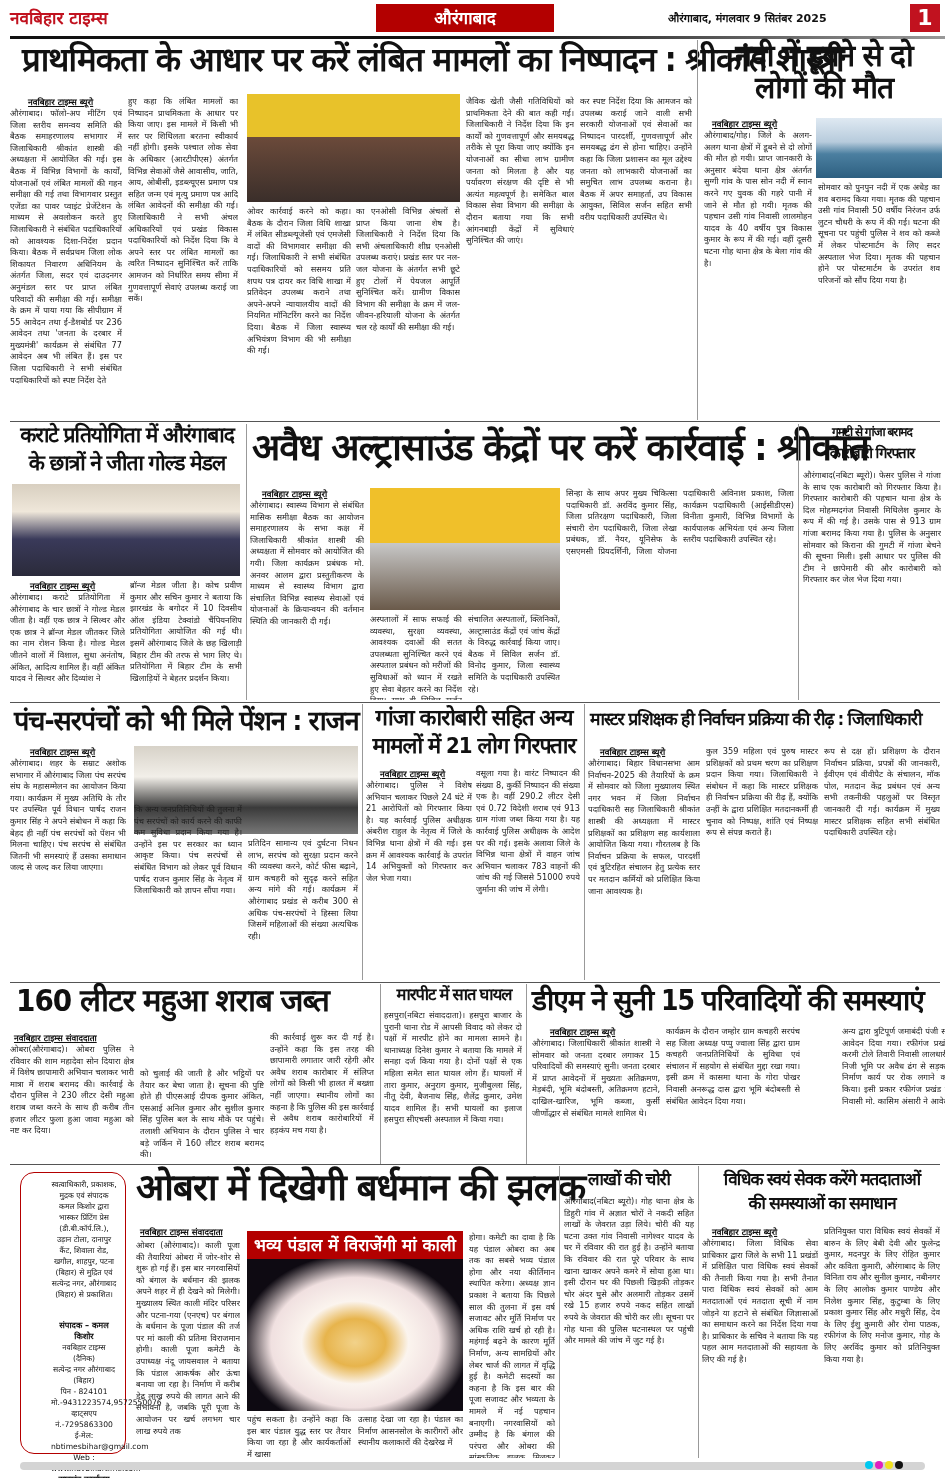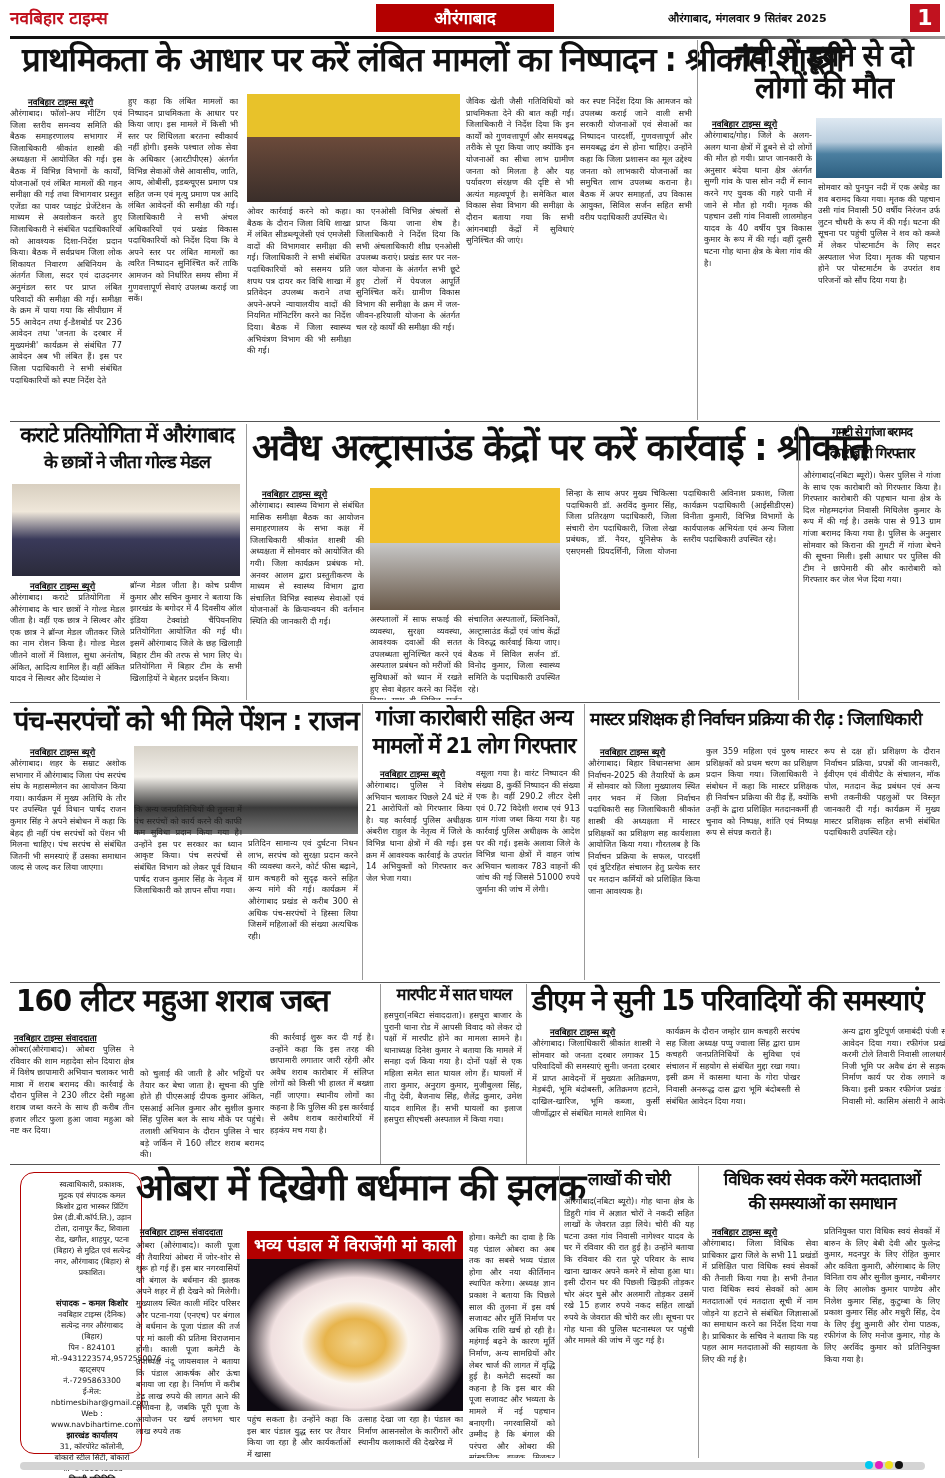--- a/index.html
+++ b/index.html
@@ -52,25 +52,25 @@
 
 <div class="abs headline" style="left:706px;top:40px;width:236px;font-size:30px;text-align:center;white-space:normal;line-height:1.05;">नदी में डूबने से दो लोगों की मौत</div>
 <div class="abs byline" style="left:712px;top:118px;">नवबिहार टाइम्स ब्यूरो</div>
 <div class="abs photo water" style="left:816px;top:118px;width:126px;height:60px;"></div>
 <div class="abs body-text" style="left:704px;top:130px;width:108px;height:290px;">औरंगाबाद/गोह। जिले के अलग-अलग थाना क्षेत्रों में डूबने से दो लोगों की मौत हो गयी। प्राप्त जानकारी के अनुसार बंदेया थाना क्षेत्र अंतर्गत सुग्गी गांव के पास सोन नदी में स्नान करने गए युवक की गहरे पानी में जाने से मौत हो गयी। मृतक की पहचान उसी गांव निवासी लालमोहन यादव के 40 वर्षीय पुत्र विकास कुमार के रूप में की गई। वहीं दूसरी घटना गोह थाना क्षेत्र के बेला गांव की है।</div>
 <div class="abs body-text" style="left:818px;top:182px;width:122px;height:238px;">सोमवार को पुनपुन नदी में एक अधेड़ का शव बरामद किया गया। मृतक की पहचान उसी गांव निवासी 50 वर्षीय निरंजन उर्फ लुटन चौधरी के रूप में की गई। घटना की सूचना पर पहुंची पुलिस ने शव को कब्जे में लेकर पोस्टमार्टम के लिए सदर अस्पताल भेज दिया। मृतक की पहचान होने पर पोस्टमार्टम के उपरांत शव परिजनों को सौंप दिया गया है।</div>
 
 <div class="abs hrule" style="left:10px;top:421px;width:930px;"></div>
 
 <div class="abs headline" style="left:10px;top:424px;width:234px;font-size:21px;text-align:center;">कराटे प्रतियोगिता में औरंगाबाद</div>
-<div class="abs headline" style="left:10px;top:452px;width:234px;font-size:18px;text-align:center;">के छात्रों ने जीता गोल्ड मेडल</div>
+<div class="abs headline" style="left:10px;top:452px;width:234px;font-size:21px;text-align:center;">के छात्रों ने जीता गोल्ड मेडल</div>
 <div class="abs photo karate" style="left:12px;top:484px;width:228px;height:92px;"></div>
 <div class="abs byline" style="left:30px;top:580px;">नवबिहार टाइम्स ब्यूरो</div>
 <div class="abs body-text" style="left:10px;top:592px;width:115px;height:106px;">औरंगाबाद। कराटे प्रतियोगिता में औरंगाबाद के चार छात्रों ने गोल्ड मेडल जीता है। वहीं एक छात्र ने सिल्वर और एक छात्र ने ब्रॉन्ज मेडल जीतकर जिले का नाम रोशन किया है। गोल्ड मेडल जीतने वालों में विशाल, सुधा अनंतोष, अंकित, आदित्य शामिल हैं। वहीं अंकित यादव ने सिल्वर और दिव्यांश ने</div>
-<div class="abs body-text" style="left:130px;top:580px;width:112px;height:118px;">ब्रॉन्ज मेडल जीता है। कोच प्रवीण कुमार और सचिन कुमार ने बताया कि झारखंड के बगोदर में 4 दिवसीय ऑल इंडिया टेक्वांडो चैंपियनशिप प्रतियोगिता आयोजित की गई थी। इसमें औरंगाबाद जिले के छह खिलाड़ी बिहार टीम की तरफ से भाग लिए थे। प्रतियोगिता में बिहार टीम के सभी खिलाड़ियों ने बेहतर प्रदर्शन किया।</div>
+<div class="abs body-text" style="left:130px;top:580px;width:112px;height:118px;">ब्रॉन्ज मेडल जीता है। कोच प्रवीण कुमार और सचिन कुमार ने बताया कि झारखंड के बगोदर में 10 दिवसीय ऑल इंडिया टेक्वांडो चैंपियनशिप प्रतियोगिता आयोजित की गई थी। इसमें औरंगाबाद जिले के छह खिलाड़ी बिहार टीम की तरफ से भाग लिए थे। प्रतियोगिता में बिहार टीम के सभी खिलाड़ियों ने बेहतर प्रदर्शन किया।</div>
 <div class="abs colrule" style="left:246px;top:424px;height:276px;"></div>
 
 <div class="abs headline" style="left:252px;top:428px;font-size:37px;">अवैध अल्ट्रासाउंड केंद्रों पर करें कार्रवाई : श्रीकांत</div>
 <div class="abs byline" style="left:262px;top:488px;">नवबिहार टाइम्स ब्यूरो</div>
 <div class="abs body-text" style="left:250px;top:500px;width:114px;height:200px;">औरंगाबाद। स्वास्थ्य विभाग से संबंधित मासिक समीक्षा बैठक का आयोजन समाहरणालय के सभा कक्ष में जिलाधिकारी श्रीकांत शास्त्री की अध्यक्षता में सोमवार को आयोजित की गयी। जिला कार्यक्रम प्रबंधक मो. अनवर आलम द्वारा प्रस्तुतीकरण के माध्यम से स्वास्थ्य विभाग द्वारा संचालित विभिन्न स्वास्थ्य सेवाओं एवं योजनाओं के क्रियान्वयन की वर्तमान स्थिति की जानकारी दी गई।</div>
 <div class="abs photo yellow" style="left:370px;top:488px;width:190px;height:122px;"></div>
 <div class="abs body-text" style="left:370px;top:614px;width:92px;height:86px;">अस्पतालों में साफ सफाई की व्यवस्था, सुरक्षा व्यवस्था, आवश्यक दवाओं की सतत उपलब्धता सुनिश्चित करने एवं अस्पताल प्रबंधन को मरीजों की सुविधाओं को ध्यान में रखते हुए सेवा बेहतर करने का निर्देश दिया। साथ ही सिविल सर्जन को सुझाव दिया कि अवैध रूप से</div>
 <div class="abs body-text" style="left:468px;top:614px;width:92px;height:86px;">संचालित अस्पतालों, क्लिनिकों, अल्ट्रासाउंड केंद्रों एवं जांच केंद्रों के विरुद्ध कार्रवाई किया जाए। बैठक में सिविल सर्जन डॉ. विनोद कुमार, जिला स्वास्थ्य समिति के पदाधिकारी उपस्थित रहे।</div>
 <div class="abs body-text" style="left:566px;top:488px;width:228px;height:212px;column-count:2;column-gap:6px;">सिन्हा के साथ अपर मुख्य चिकित्सा पदाधिकारी डॉ. अरविंद कुमार सिंह, जिला प्रतिरक्षण पदाधिकारी, जिला संचारी रोग पदाधिकारी, जिला लेखा प्रबंधक, डॉ. नैयर, यूनिसेफ के एसएमसी प्रियदर्शिनी, जिला योजना पदाधिकारी अविनाश प्रकाश, जिला कार्यक्रम पदाधिकारी (आईसीडीएस) विनीता कुमारी, विभिन्न विभागों के कार्यपालक अभियंता एवं अन्य जिला स्तरीय पदाधिकारी उपस्थित रहे।</div>
 <div class="abs colrule" style="left:798px;top:424px;height:276px;"></div>
@@ -116,21 +116,21 @@
 <div class="abs colrule" style="left:526px;top:984px;height:180px;"></div>
 
 <div class="abs headline" style="left:532px;top:986px;font-size:28px;">डीएम ने सुनी 15 परिवादियों की समस्याएं</div>
 <div class="abs byline" style="left:550px;top:1026px;">नवबिहार टाइम्स ब्यूरो</div>
 <div class="abs body-text" style="left:532px;top:1038px;width:128px;height:124px;">औरंगाबाद। जिलाधिकारी श्रीकांत शास्त्री ने सोमवार को जनता दरबार लगाकर 15 परिवादियों की समस्याएं सुनी। जनता दरबार में प्राप्त आवेदनों में मुख्यतः अतिक्रमण, मेड़बंदी, भूमि बंदोबस्ती, अतिक्रमण हटाने, दाखिल-खारिज, भूमि कब्जा, कुर्सी जीर्णोद्धार से संबंधित मामले शामिल थे।</div>
 <div class="abs body-text" style="left:666px;top:1026px;width:134px;height:136px;">कार्यक्रम के दौरान जम्होर ग्राम कचहरी सरपंच सह जिला अध्यक्ष पप्पु ज्वाला सिंह द्वारा ग्राम कचहरी जनप्रतिनिधियों के सुविधा एवं संचालन में सहयोग से संबंधित मुद्दा रखा गया। इसी क्रम में कासमा थाना के गोरा पोखर निवासी अनरूद्ध दास द्वारा भूमि बंदोबस्ती से संबंधित आवेदन दिया गया।</div>
 <div class="abs body-text" style="left:806px;top:1026px;width:134px;height:136px;margin-left:36px;">अन्य द्वारा त्रुटिपूर्ण जमाबंदी पंजी संशोधन हेतु आवेदन दिया गया। रफीगंज प्रखंड क्षेत्र के करमी टोले तिवारी निवासी लालधारी चौधरी ने निजी भूमि पर अवैध ढंग से सड़क एवं नाली निर्माण कार्य पर रोक लगाने का अनुरोध किया। इसी प्रकार रफीगंज प्रखंड के पड़रिया निवासी मो. कासिम अंसारी ने आवेदन दिया।</div>
 
 <div class="abs hrule" style="left:10px;top:1164px;width:930px;"></div>
 
-<div class="abs imprint" style="left:20px;top:1172px;width:122px;height:282px;padding-left:30px;">
+<div class="abs imprint" style="left:20px;top:1172px;width:106px;height:282px;padding-left:30px;">
   <p>स्वत्वाधिकारी, प्रकाशक, मुद्रक एवं संपादक कमल किशोर द्वारा भास्कर प्रिंटिंग प्रेस (डी.बी.कॉर्प.लि.), उड़ान टोला, दानापुर कैंट, शिवाला रोड, खगौल, शाहपुर, पटना (बिहार) से मुद्रित एवं सत्येन्द्र नगर, औरंगाबाद (बिहार) से प्रकाशित।</p>
   <p class="bold" style="margin-top:20px;">संपादक – कमल किशोर</p>
   <p>नवबिहार टाइम्स (दैनिक)</p>
   <p>सत्येन्द्र नगर औरंगाबाद (बिहार)</p>
   <p>पिन - 824101</p>
   <p>मो.-9431223574,9572550076</p>
   <p>व्हाट्सएप नं.-7295863300</p>
   <p>ई-मेल: nbtimesbihar@gmail.com</p>
   <p>Web : www.navbihartime.com</p>
   <p class="bold">झारखंड कार्यालय</p>

